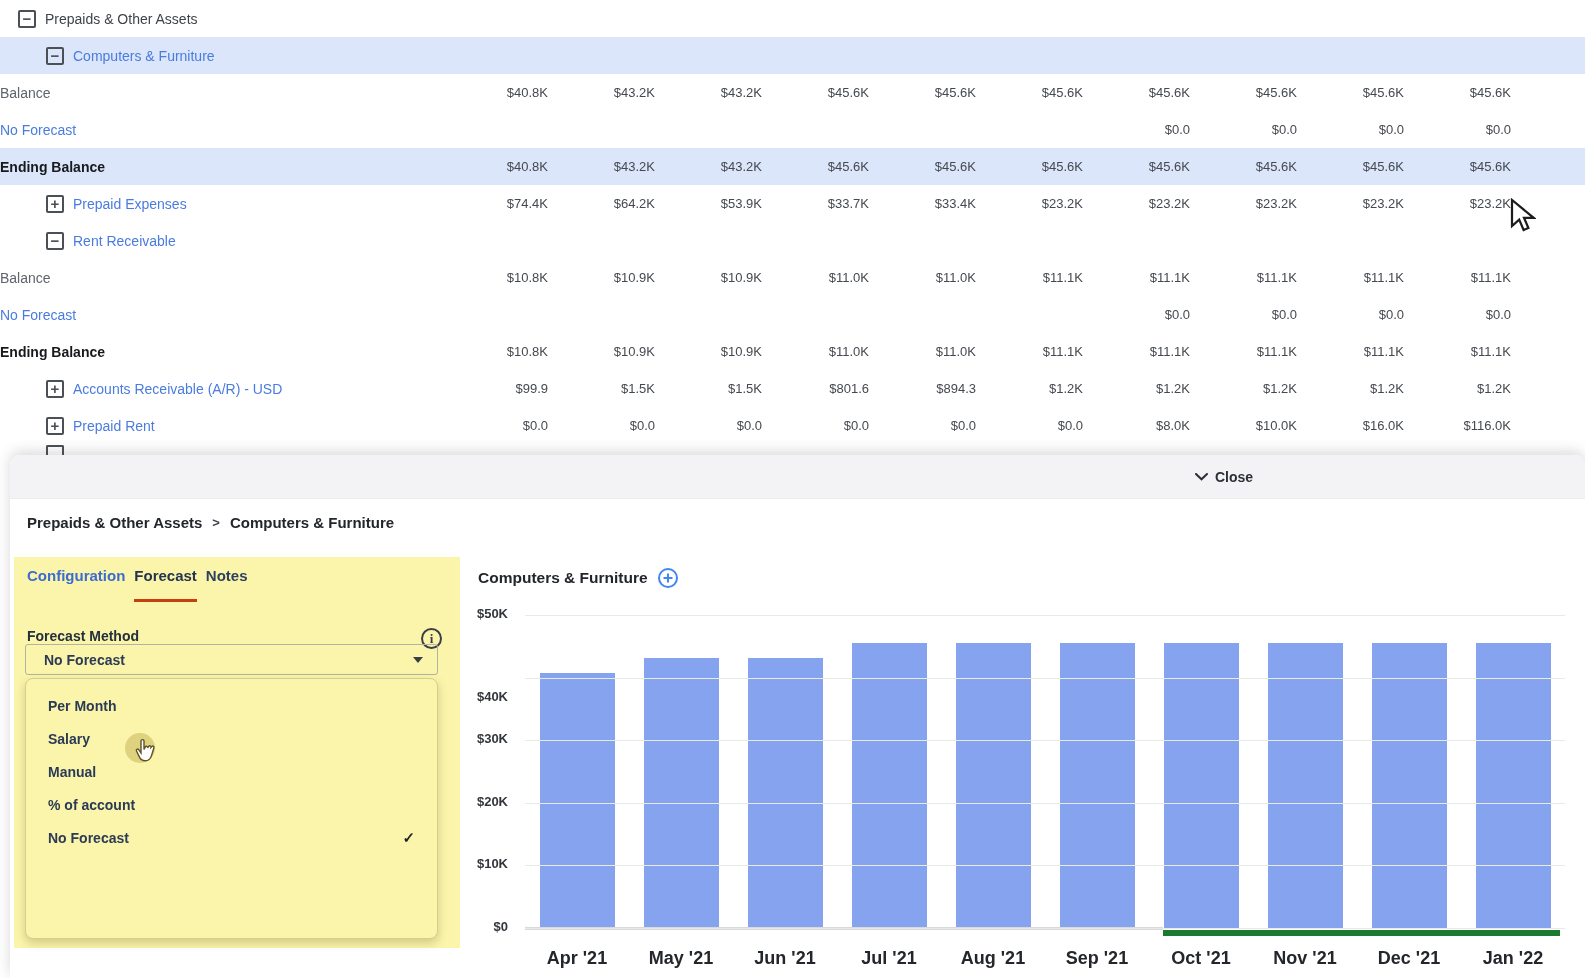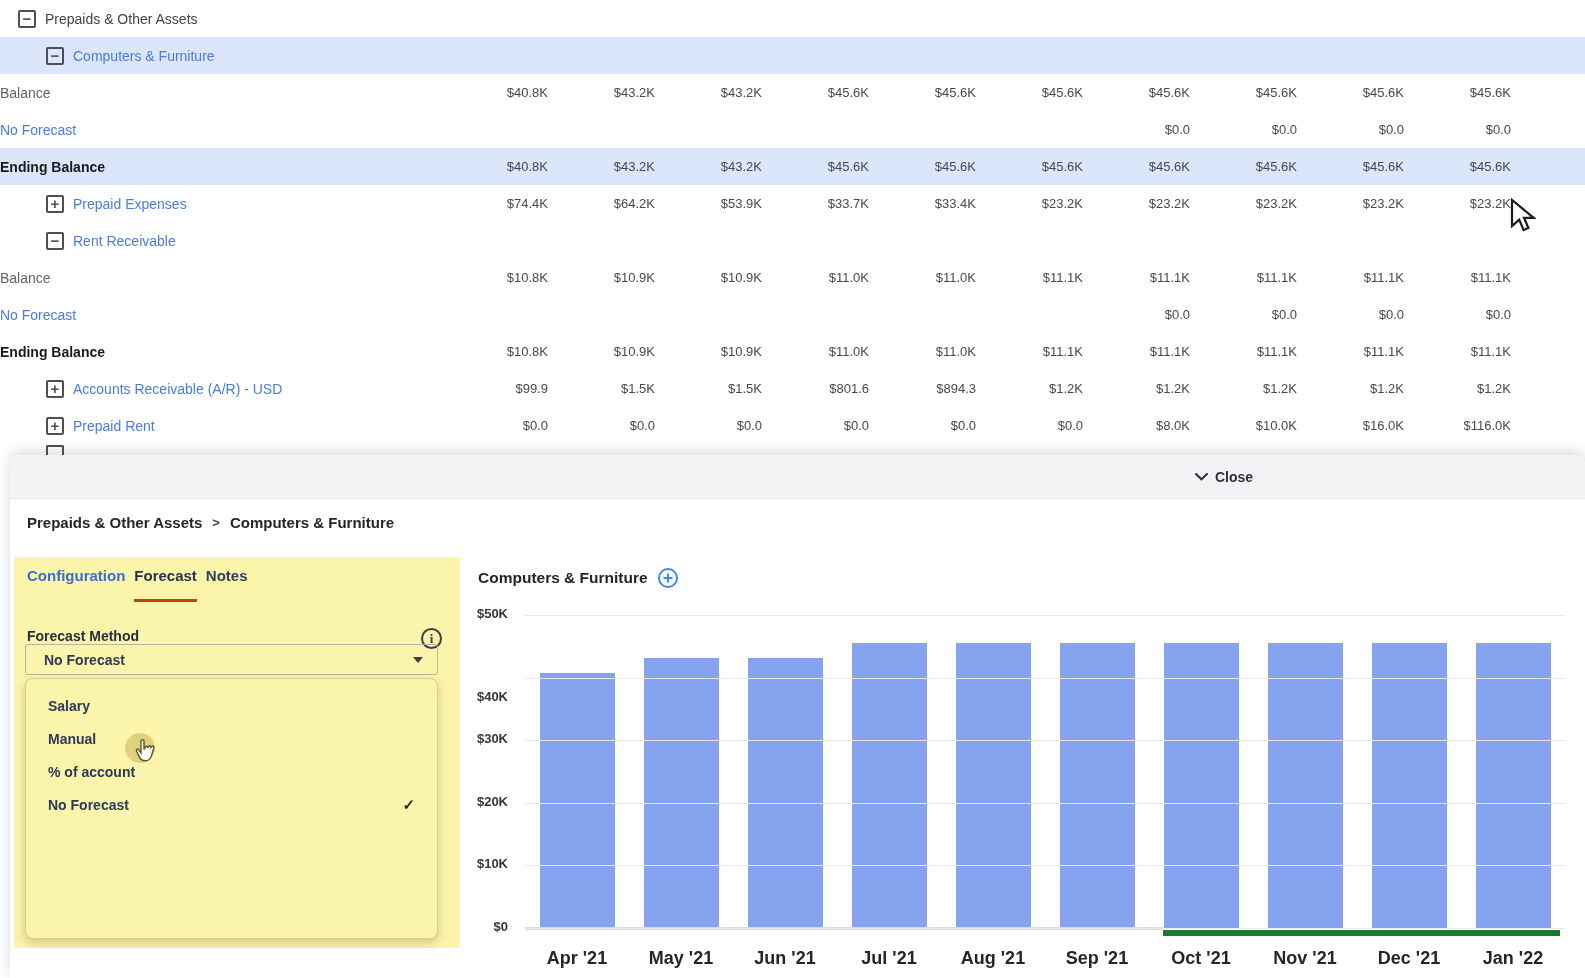--- a/index.html
+++ b/index.html
@@ -315,20 +315,23 @@
         <span class="info">i</span>
       </div>
 
       <div class="select">
         <span>No Forecast</span>
         <span class="caret"></span>
       </div>
 
       <div class="dropdown" id="dropdown">
           <div class="option">
+            <span>Per Month</span>
+          </div>
+          <div class="option">
             <span>Salary</span>
           </div>
           <div class="option">
             <span>Manual</span>
           </div>
           <div class="option">
             <span>% of account</span>
           </div>
           <div class="option">
             <span>No Forecast</span>

